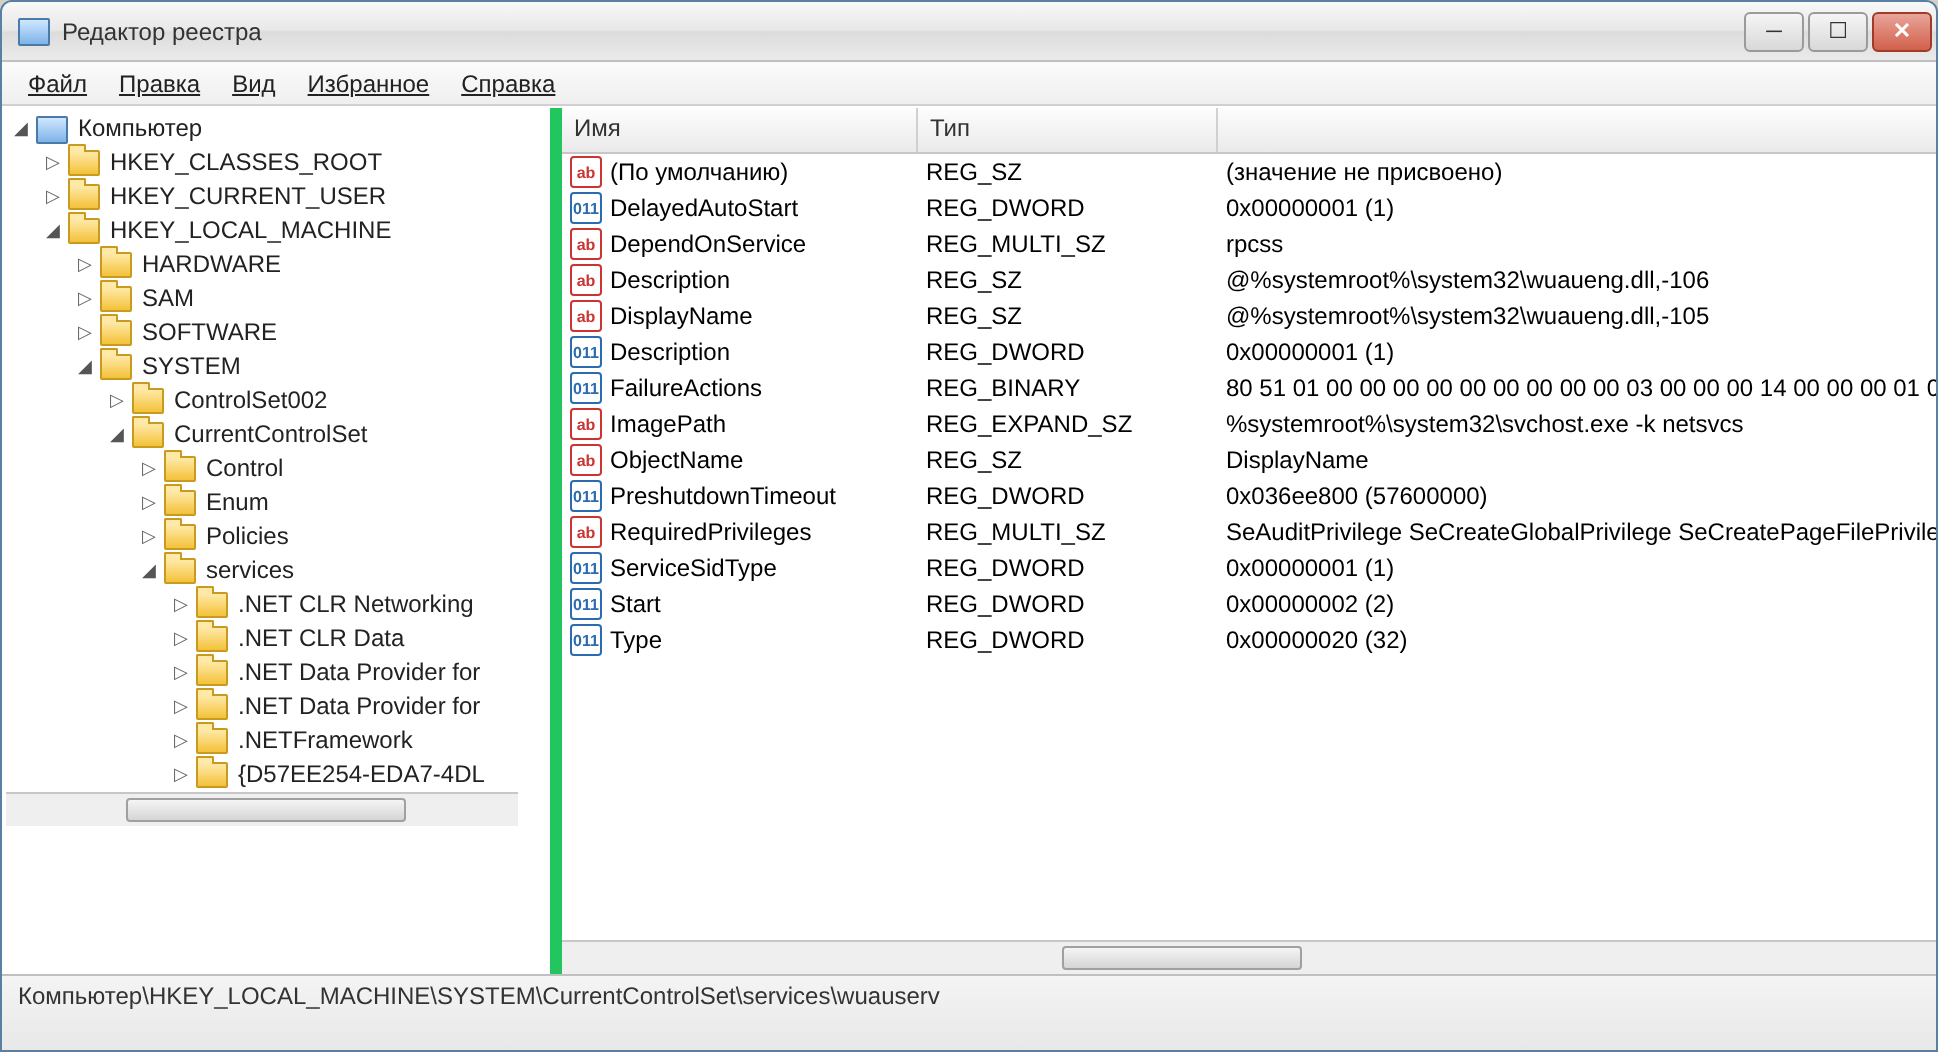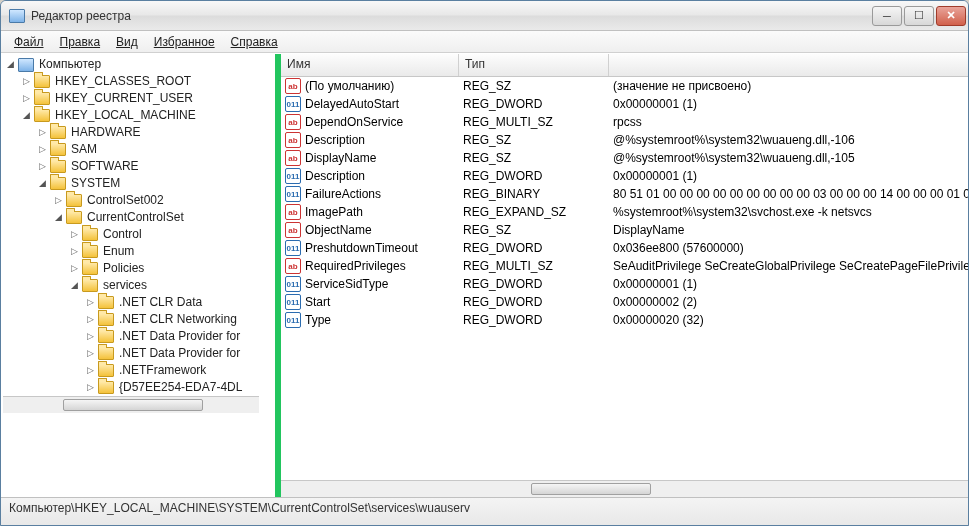--- a/index.html
+++ b/index.html
@@ -124,21 +124,21 @@
   position: relative;
 }
 .hscroll .thumb {
   position:absolute; top:2px; left:250px;
   height:12px; width:120px;
   background:linear-gradient(#f5f5f5,#d5d5d5);
   border:1px solid #a0a0a0; border-radius:2px;
 }
 
 .statusbar {
-  height: 28px;
+  height: 38px;
   background: linear-gradient(#f4f4f4,#e8e8e8);
   border-top: 1px solid #c0c0c0;
   padding: 3px 8px; color:#333;
 }
 </style>
 </head>
 <body>
 
 <div class="window">
 
@@ -260,28 +260,28 @@
                               <div class="node">
                                 <span class="exp o"></span>
                                 <span class="folder"></span>
                                 <span class="label">services</span>
                               </div>
                               <ul>
                                 <li>
                                   <div class="node">
                                     <span class="exp c"></span>
                                     <span class="folder"></span>
+                                    <span class="label">.NET CLR Networking</span>
+                                  </div>
+                                </li>
+                                <li>
+                                  <div class="node">
+                                    <span class="exp c"></span>
+                                    <span class="folder"></span>
                                     <span class="label">.NET CLR Data</span>
-                                  </div>
-                                </li>
-                                <li>
-                                  <div class="node">
-                                    <span class="exp c"></span>
-                                    <span class="folder"></span>
-                                    <span class="label">.NET CLR Networking</span>
                                   </div>
                                 </li>
                                 <li>
                                   <div class="node">
                                     <span class="exp c"></span>
                                     <span class="folder"></span>
                                     <span class="label">.NET Data Provider for</span>
                                   </div>
                                 </li>
                                 <li>

